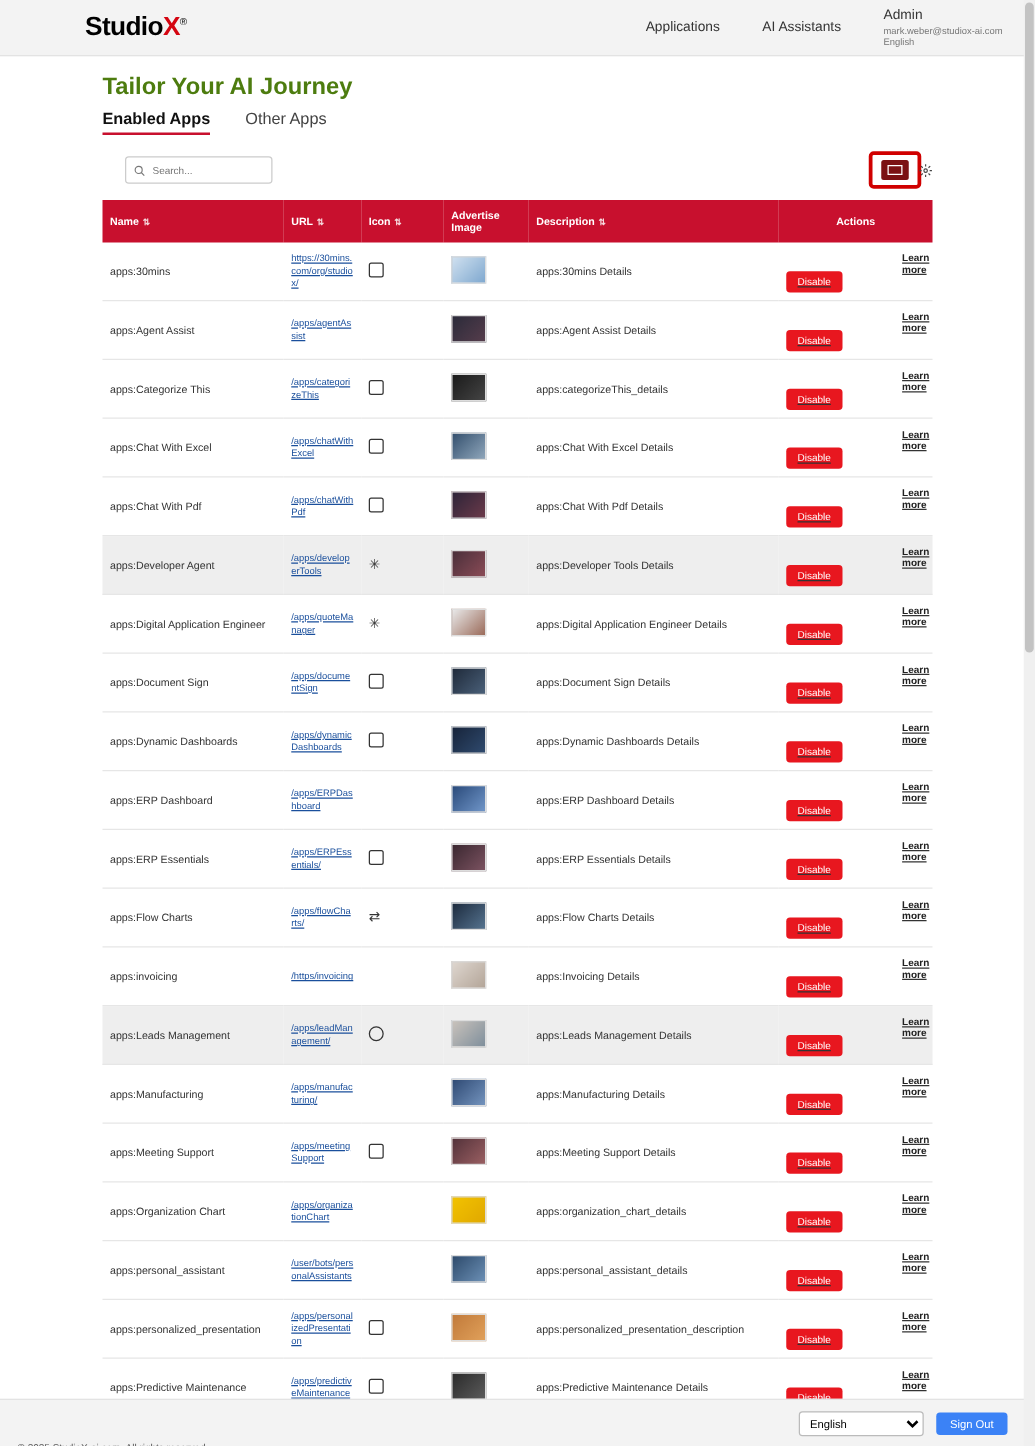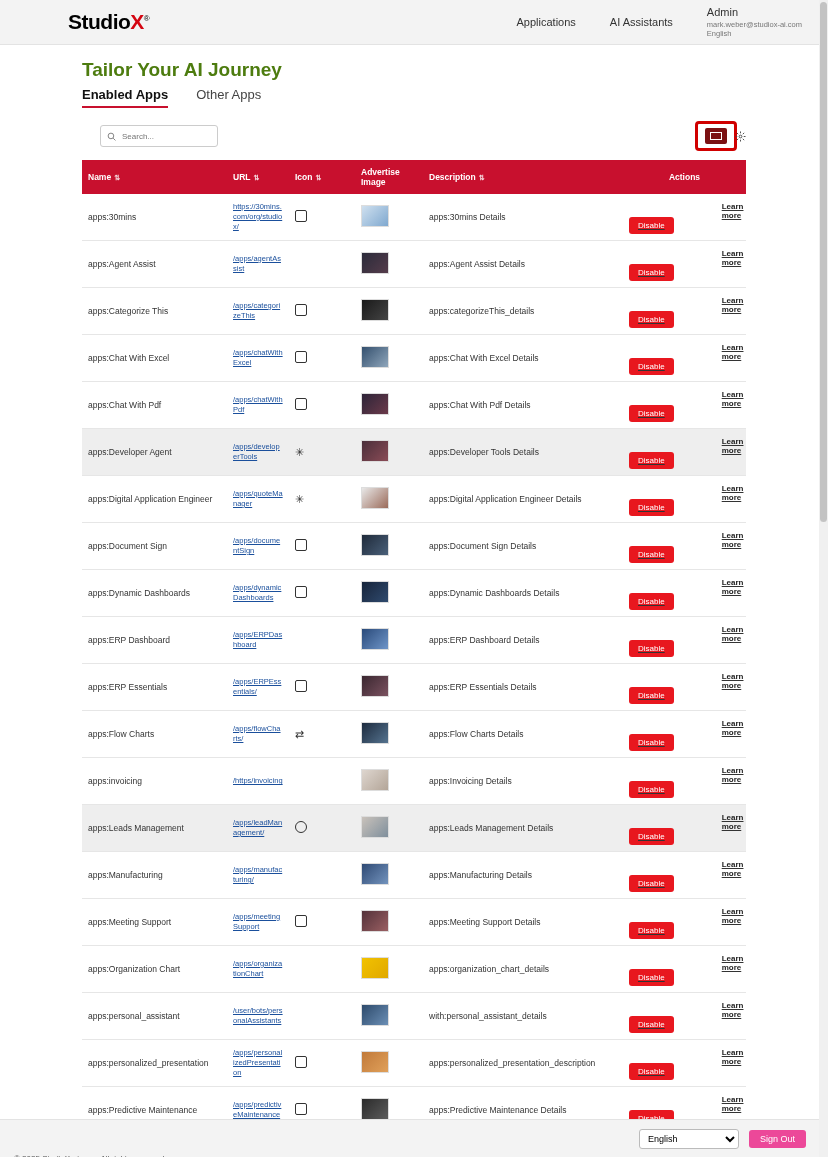--- a/index.html
+++ b/index.html
@@ -206,21 +206,21 @@
   }
   .copyright { font-size: 8px; color: #555; margin-top: 40px; }
   .bottom-right { margin-left: auto; display: flex; align-items: center; gap: 10px; }
   .lang-select {
     width: 100px; height: 20px; font-size: 9px;
     border: 1px solid #bbb; border-radius: 3px; background: #fff;
     padding: 0 4px;
     font-family: "Liberation Sans", sans-serif;
   }
   .signout {
-    background: #ec4899; color: #fff; border: none; border-radius: 3px;
+    background: #3b82f6; color: #fff; border: none; border-radius: 3px;
     font-size: 9px; padding: 4px 11px; cursor: pointer;
     font-family: "Liberation Sans", sans-serif;
   }
   .scroll-rail {
     position: absolute; top: 0; right: 0; width: 9px; height: 1157px;
     background: #f0f0f0;
   }
   .scroll-thumb {
     position: absolute; top: 2px; right: 1px; width: 7px; height: 520px;
     background: #c3c3c3; border-radius: 4px;
@@ -504,21 +504,21 @@
               <button class="disable-btn">Disable</button>
               <span class="learn">Learn more</span>
             </div>
           </td>
         </tr>
         <tr>
           <td class="col-name">apps:personal_assistant</td>
           <td class="col-url"><a class="url-link" href="#">/user/bots/personalAssistants</a></td>
           <td class="col-icon"></td>
           <td class="col-adv"><span class="thumb" style="background: linear-gradient(135deg, rgb(45, 74, 107), rgb(107, 143, 181));"></span></td>
-          <td class="col-desc">with:personal_assistant_details</td>
+          <td class="col-desc">apps:personal_assistant_details</td>
           <td class="col-actions actions-cell">
             <div class="actions-inner">
               <button class="disable-btn">Disable</button>
               <span class="learn">Learn more</span>
             </div>
           </td>
         </tr>
         <tr>
           <td class="col-name">apps:personalized_presentation</td>
           <td class="col-url"><a class="url-link" href="#">/apps/personalizedPresentation</a></td>

